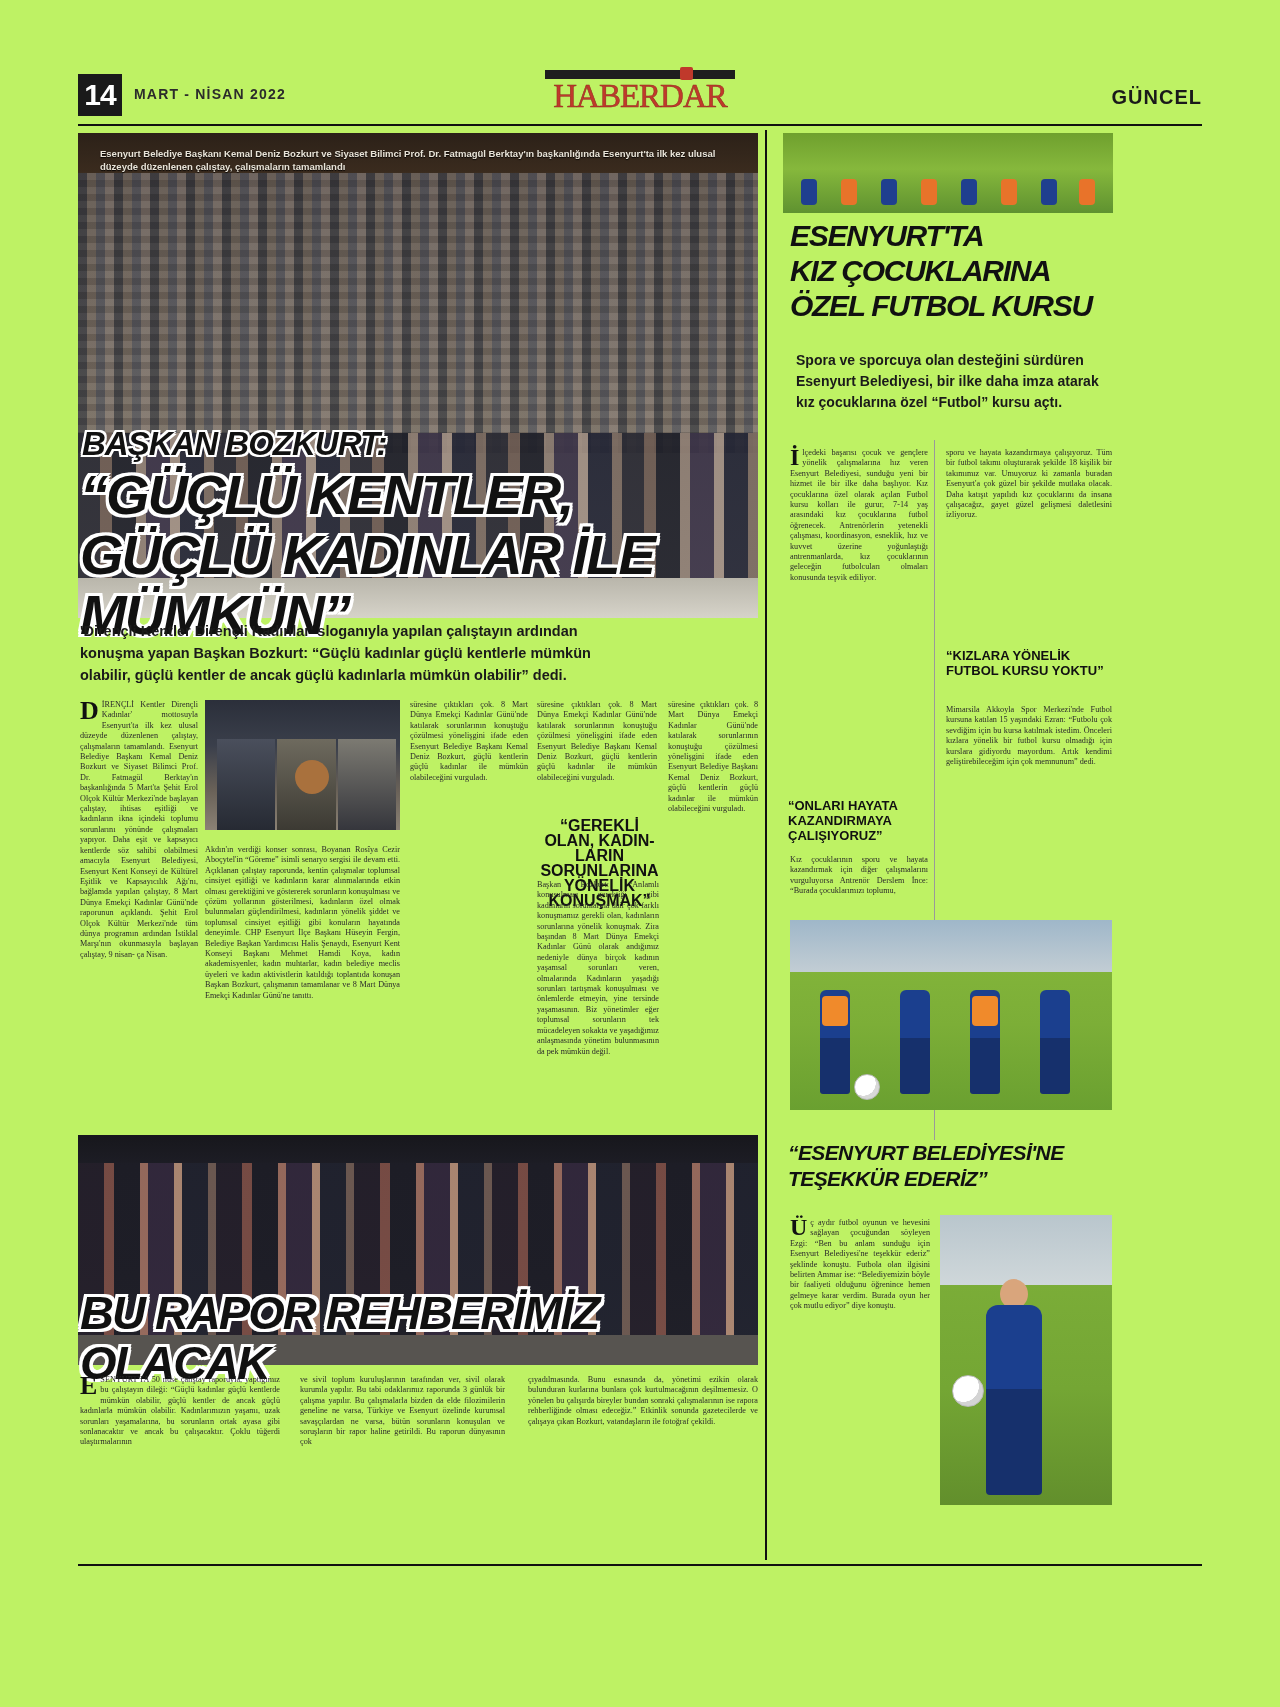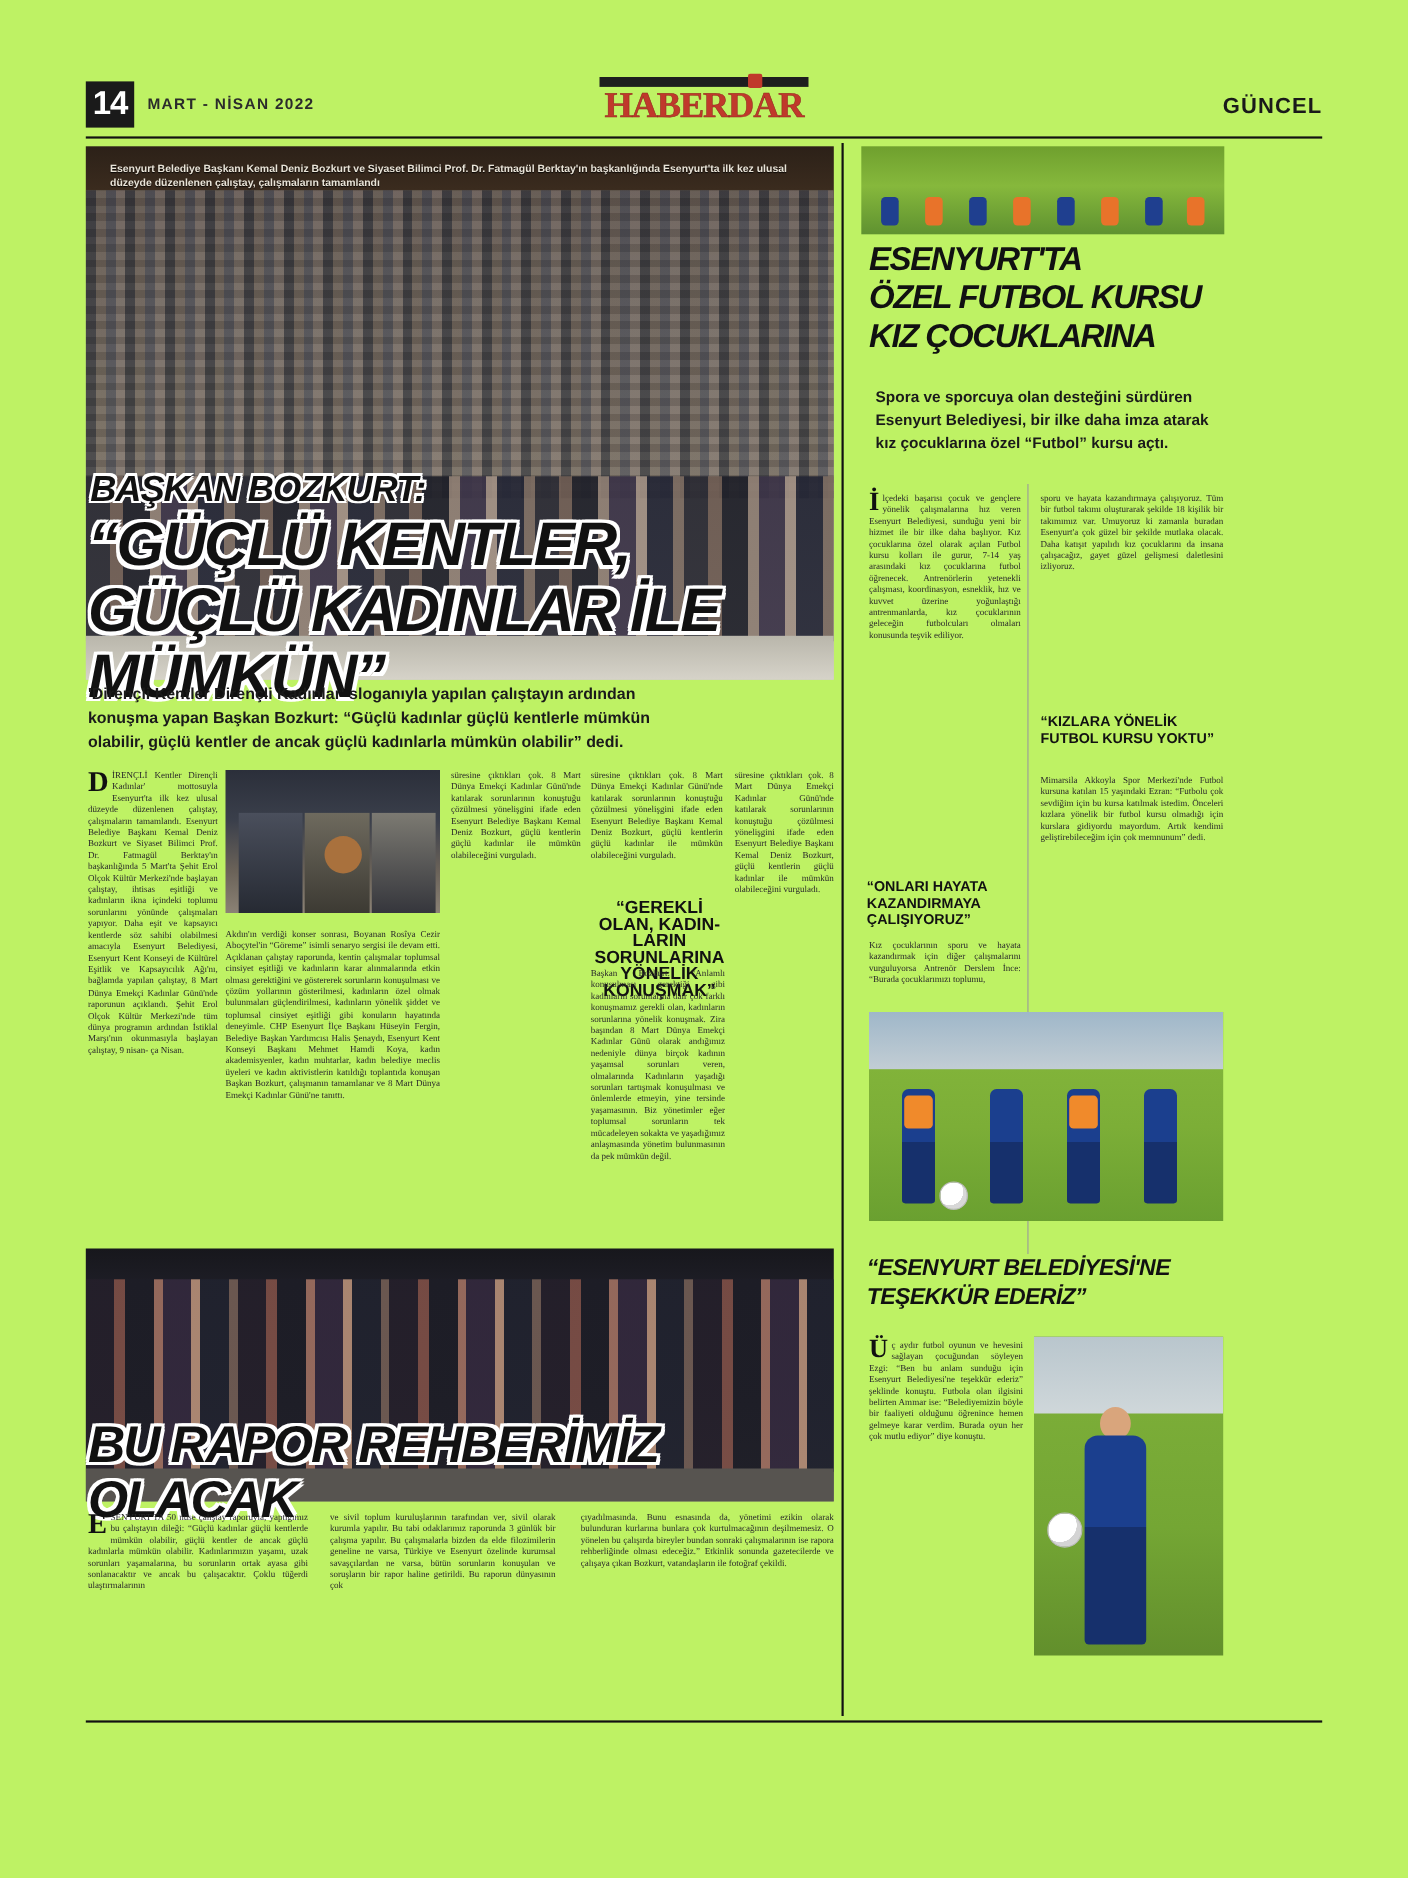--- a/index.html
+++ b/index.html
@@ -35,21 +35,21 @@
   .masthead-bar{
     height:9px;background:#1e1e1e;width:190px;margin:0 auto 1px auto;
     position:relative;
   }
   .masthead-bar .dot{
     position:absolute;right:42px;top:-3px;width:13px;height:13px;
     background:#c0392b;border-radius:2px;
   }
   .masthead-word{
     font-family:"Liberation Serif", serif;
-    font-weight:bold;font-size:33px;line-height:33px;
+    font-weight:normal;font-size:33px;line-height:33px;
     color:#c0392b;letter-spacing:-1px;
     -webkit-text-stroke:0.5px #8e2a20;
   }
   .section-label{
     position:absolute;right:0;top:12px;
     font-family:"Liberation Sans", sans-serif;
     font-weight:bold;font-size:20px;letter-spacing:1px;color:#1a1a1a;
   }
   .rule-under-head{
     position:absolute;left:78px;top:124px;width:1124px;height:2px;background:#111;
@@ -389,22 +389,22 @@
     <div class="kid" style="left:98px;"></div>
     <div class="kid o" style="left:138px;"></div>
     <div class="kid" style="left:178px;"></div>
     <div class="kid o" style="left:218px;"></div>
     <div class="kid" style="left:258px;"></div>
     <div class="kid o" style="left:296px;"></div>
   </div>
 
   <div class="headline-right">
     <div>ESENYURT'TA</div>
+    <div>KIZ ÇOCUKLARINA</div>
     <div>ÖZEL FUTBOL KURSU</div>
-    <div>KIZ ÇOCUKLARINA</div>
   </div>
 
   <div class="standfirst-right">Spora ve sporcuya olan desteğini sürdüren Esenyurt Belediyesi, bir ilke daha imza atarak kız çocuklarına özel “Futbol” kursu açtı.</div>
 
   <div class="r-col" style="left:790px;top:448px;width:138px;height:340px;">
     <p class="dropcap-r" style="margin:0;">İlçedeki başarısı çocuk ve gençlere yönelik çalışmalarına hız veren Esenyurt Belediyesi, sunduğu yeni bir hizmet ile bir ilke daha başlıyor. Kız çocuklarına özel olarak açılan Futbol kursu kolları ile gurur, 7-14 yaş arasındaki kız çocuklarına futbol öğrenecek. Antrenörlerin yetenekli çalışması, koordinasyon, esneklik, hız ve kuvvet üzerine yoğunlaştığı antrenmanlarda, kız çocuklarının geleceğin futbolcuları olmaları konusunda teşvik ediliyor.</p>
   </div>
   <div class="r-col" style="left:946px;top:448px;width:166px;height:190px;">
     <p style="margin:0;">sporu ve hayata kazandırmaya çalışıyoruz. Tüm bir futbol takımı oluşturarak şekilde 18 kişilik bir takımımız var. Umuyoruz ki zamanla buradan Esenyurt'a çok güzel bir şekilde mutlaka olacak. Daha katışıt yapılıdı kız çocuklarını da insana çalışacağız, gayet güzel gelişmesi daletlesini izliyoruz.</p>
   </div>

